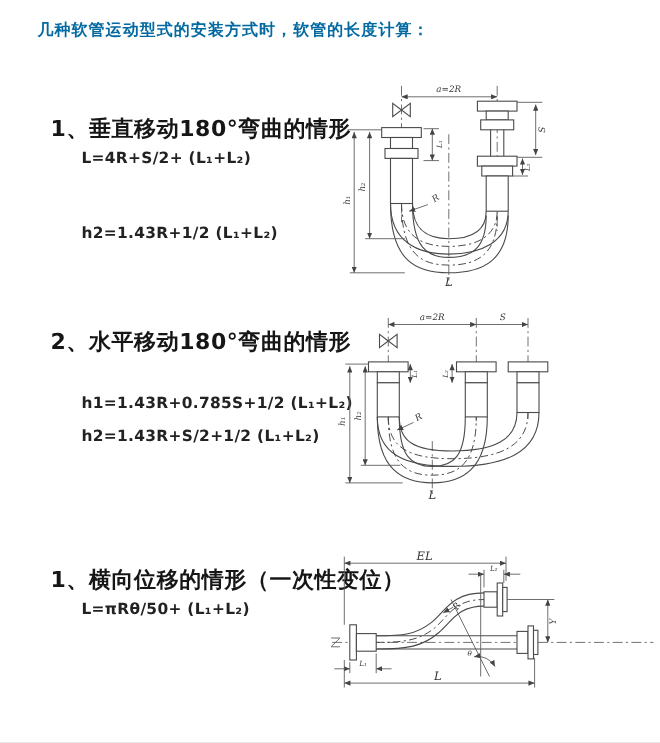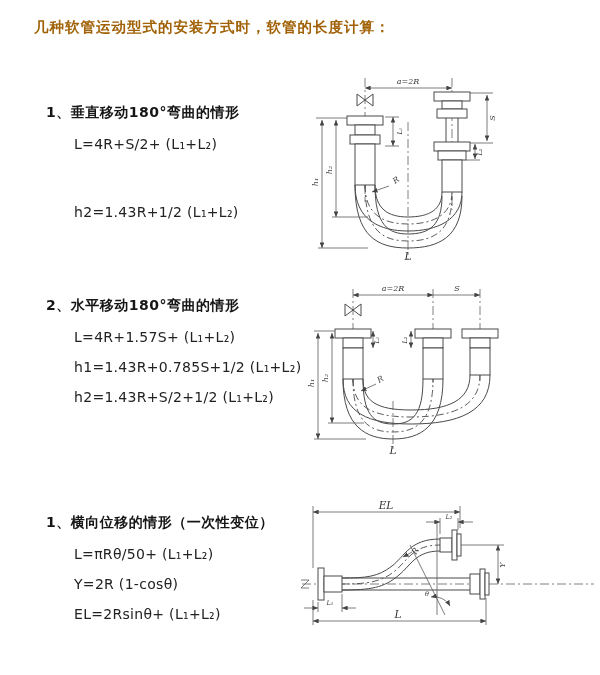--- a/index.html
+++ b/index.html
@@ -5,29 +5,29 @@
   html,body{margin:0;padding:0;background:#e9e9e9;}
   .page{
     position:relative;width:600px;height:675px;margin:0 auto;
     background:#ffffff;overflow:hidden;
     border-bottom:2px solid #cfcfcf;
     font-family:"DejaVu Sans","Liberation Sans",sans-serif;
     color:#1c1c1c;
   }
   .title{
     position:absolute;left:34px;top:18px;
-    font-size:14.5px;font-weight:700;letter-spacing:1px;color:#a16207;
+    font-size:14.5px;font-weight:700;letter-spacing:1px;color:#0369a1;
   }
   .heading{
     position:absolute;left:46px;
-    font-size:14px;font-weight:700;letter-spacing:0.5px;color:#161616;
+    font-size:20px;font-weight:700;letter-spacing:0.5px;color:#161616;
   }
   .formula{
     position:absolute;left:74px;
-    font-size:14px;font-weight:400;letter-spacing:0.3px;color:#222;
+    font-size:14px;font-weight:700;letter-spacing:0.3px;color:#222;
   }
   svg{position:absolute;overflow:visible;}
   .ln{stroke:#4a4a4a;stroke-width:1;fill:none;}
   .thin{stroke:#5a5a5a;stroke-width:0.8;fill:none;}
   .cl{stroke:#5f5f5f;stroke-width:0.8;fill:none;stroke-dasharray:9 3 2 3;}
   .hd{stroke:#4a4a4a;stroke-width:0.9;fill:none;stroke-dasharray:7 3 2 3;}
   .fit{stroke:#4a4a4a;stroke-width:1;fill:#ffffff;}
   .dl{font-family:"DejaVu Serif","Liberation Serif",serif;font-style:italic;
       font-size:8px;fill:#3a3a3a;}
   .dlb{font-family:"DejaVu Serif","Liberation Serif",serif;font-style:italic;
@@ -139,21 +139,20 @@
 
     <g>
       <line class="thin" x1="83" y1="116" x2="66" y2="122" marker-end="url(#ae1)"></line>
       <text class="dl" x="89" y="114" transform="rotate(-35 89 114)">R</text>
     </g>
 
     <text class="dlb" x="102" y="190" text-anchor="middle">L</text>
   </svg>
 
   <div class="heading" style="top:297px">2、水平移动180°弯曲的情形</div>
-  <div class="formula" style="top:329px">L=4R+1.57S+ (L₁+L₂)</div>
   <div class="formula" style="top:359px">h1=1.43R+0.785S+1/2 (L₁+L₂)</div>
   <div class="formula" style="top:389px">h2=1.43R+S/2+1/2 (L₁+L₂)</div>
 
   <svg style="left:306px;top:283px" width="215" height="175" viewBox="0 0 215 175">
     <defs>
       <marker id="ae2" markerWidth="8" markerHeight="6" refX="7" refY="3" orient="auto">
           <path d="M0,0 L7,3 L0,6 Z" fill="#444"></path>
         </marker>
       <marker id="as2" markerWidth="8" markerHeight="6" refX="0" refY="3" orient="auto">
           <path d="M7,0 L0,3 L7,6 Z" fill="#444"></path>
@@ -233,22 +232,20 @@
     <g>
       <line class="thin" x1="70" y1="101" x2="55" y2="108" marker-end="url(#ae2)"></line>
       <text class="dl" x="73" y="100" transform="rotate(-30 73 100)">R</text>
     </g>
 
     <text class="dlb" x="87" y="171" text-anchor="middle">L</text>
   </svg>
 
   <div class="heading" style="top:514px">1、横向位移的情形（一次性变位）</div>
   <div class="formula" style="top:546px">L=πRθ/50+ (L₁+L₂)</div>
-  <div class="formula" style="top:576px">Y=2R (1-cosθ)</div>
-  <div class="formula" style="top:606px">EL=2Rsinθ+ (L₁+L₂)</div>
 
   <svg style="left:298px;top:494px" width="300" height="150" viewBox="0 0 300 150">
     <defs>
       <marker id="ae3" markerWidth="8" markerHeight="6" refX="7" refY="3" orient="auto">
           <path d="M0,0 L7,3 L0,6 Z" fill="#444"></path>
         </marker>
       <marker id="as3" markerWidth="8" markerHeight="6" refX="0" refY="3" orient="auto">
           <path d="M7,0 L0,3 L7,6 Z" fill="#444"></path>
         </marker>
     </defs>

